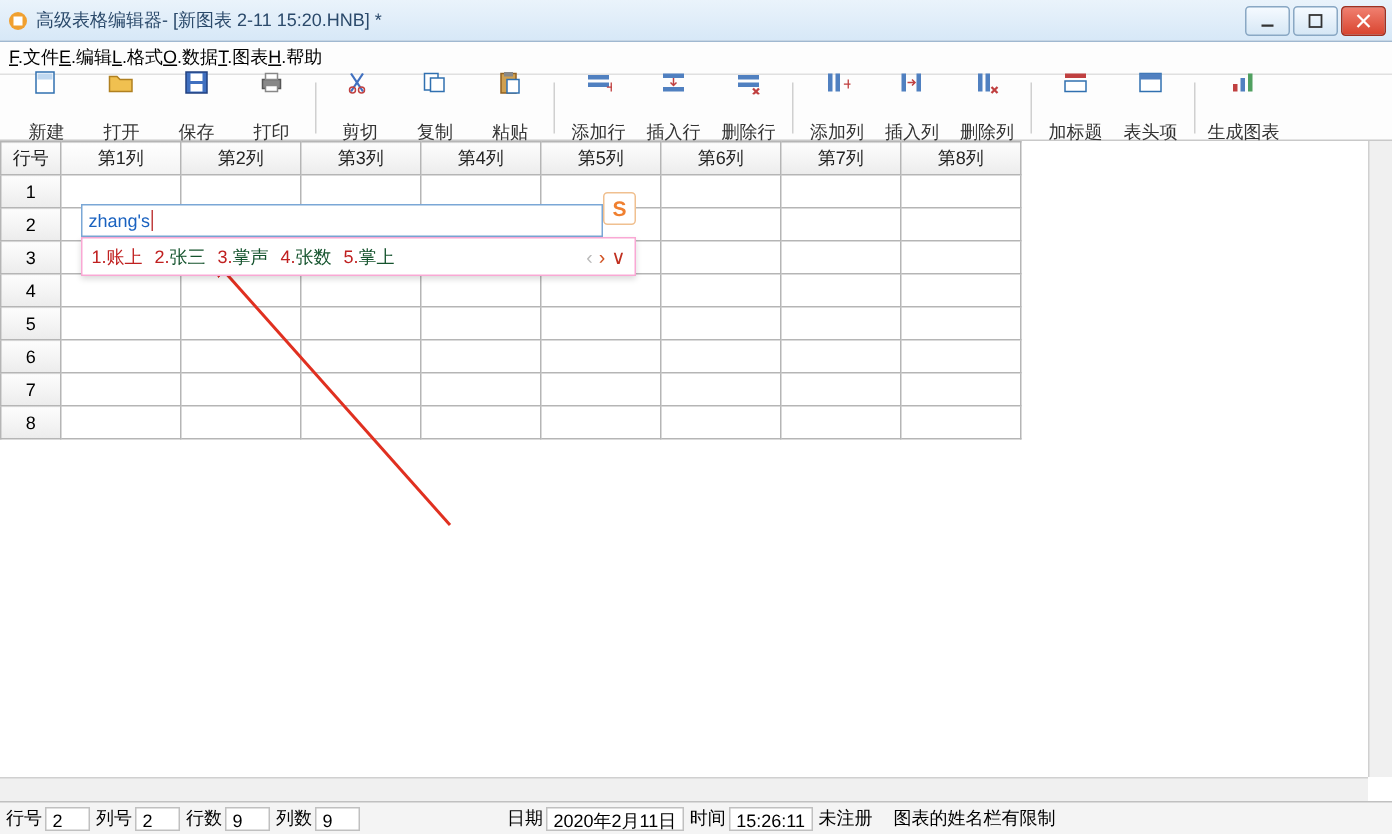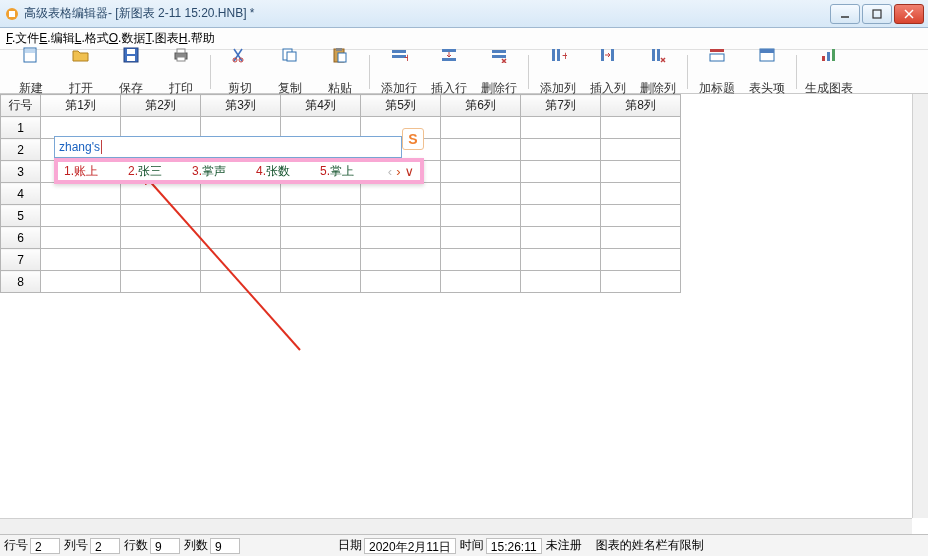--- a/index.html
+++ b/index.html
@@ -33,21 +33,21 @@
 .gridtable th.rowhdr { width: 40px; }
 .gridtable th.sel { background: linear-gradient(#fff,#f3f3f3); font-weight: normal; }
 .gridtable td { border: 1px solid #b5b5b5; height: 22px; background: #fff; }
 .gridtable .rownum { background: linear-gradient(#fdfdfd,#ececec); text-align: center; width: 40px; font-size: 12px; }
 .gridtable td.cell { width: 80px; }
 
 
 .ime-input-line { position: absolute; left: 54px; top: 136px; width: 348px; height: 22px; border: 1px solid #7aa7d6; background: #fff; display: flex; align-items: center; padding: 0 4px; font-size: 14px; color: #1a62c0; z-index: 10; }
 .ime-input-line .cursor { width: 1px; height: 14px; background: #c04040; margin-left: 1px; }
 
-.ime-cands { position: absolute; left: 54px; top: 158px; width: 370px; height: 26px; background: #fff; border: 4px solid #f9a8d4; display: flex; align-items: center; padding: 0 6px; gap: 30px; font-size: 14px; box-shadow: 0 2px 4px rgba(0,0,0,0.15); z-index: 10; }
+.ime-cands { position: absolute; left: 54px; top: 158px; width: 370px; height: 26px; background: #fff; border: 1px solid #f9a8d4; display: flex; align-items: center; padding: 0 6px; gap: 8px; font-size: 14px; box-shadow: 0 2px 4px rgba(0,0,0,0.15); z-index: 10; }
 .ime-cands .cand .num { color: #c02020; }
 .ime-cands .cand.first .txt { color: #c02020; }
 .ime-cands .cand .txt { color: #14532d; }
 .ime-cands .nav { display: flex; gap: 4px; margin-left: auto; }
 .ime-cands .nav span { color: #bbb; cursor: pointer; font-size: 13px; }
 .ime-cands .nav .next { color: #d05020; }
 .ime-cands .nav .exp { color: #c03020; }
 .ime-logo { position: absolute; left: 402px; top: 128px; width: 22px; height: 22px; background: #fff; border: 1px solid #f0c090; border-radius: 3px; display: flex; align-items: center; justify-content: center; color: #f08030; font-weight: bold; font-size: 14px; z-index: 11; }
 
 

